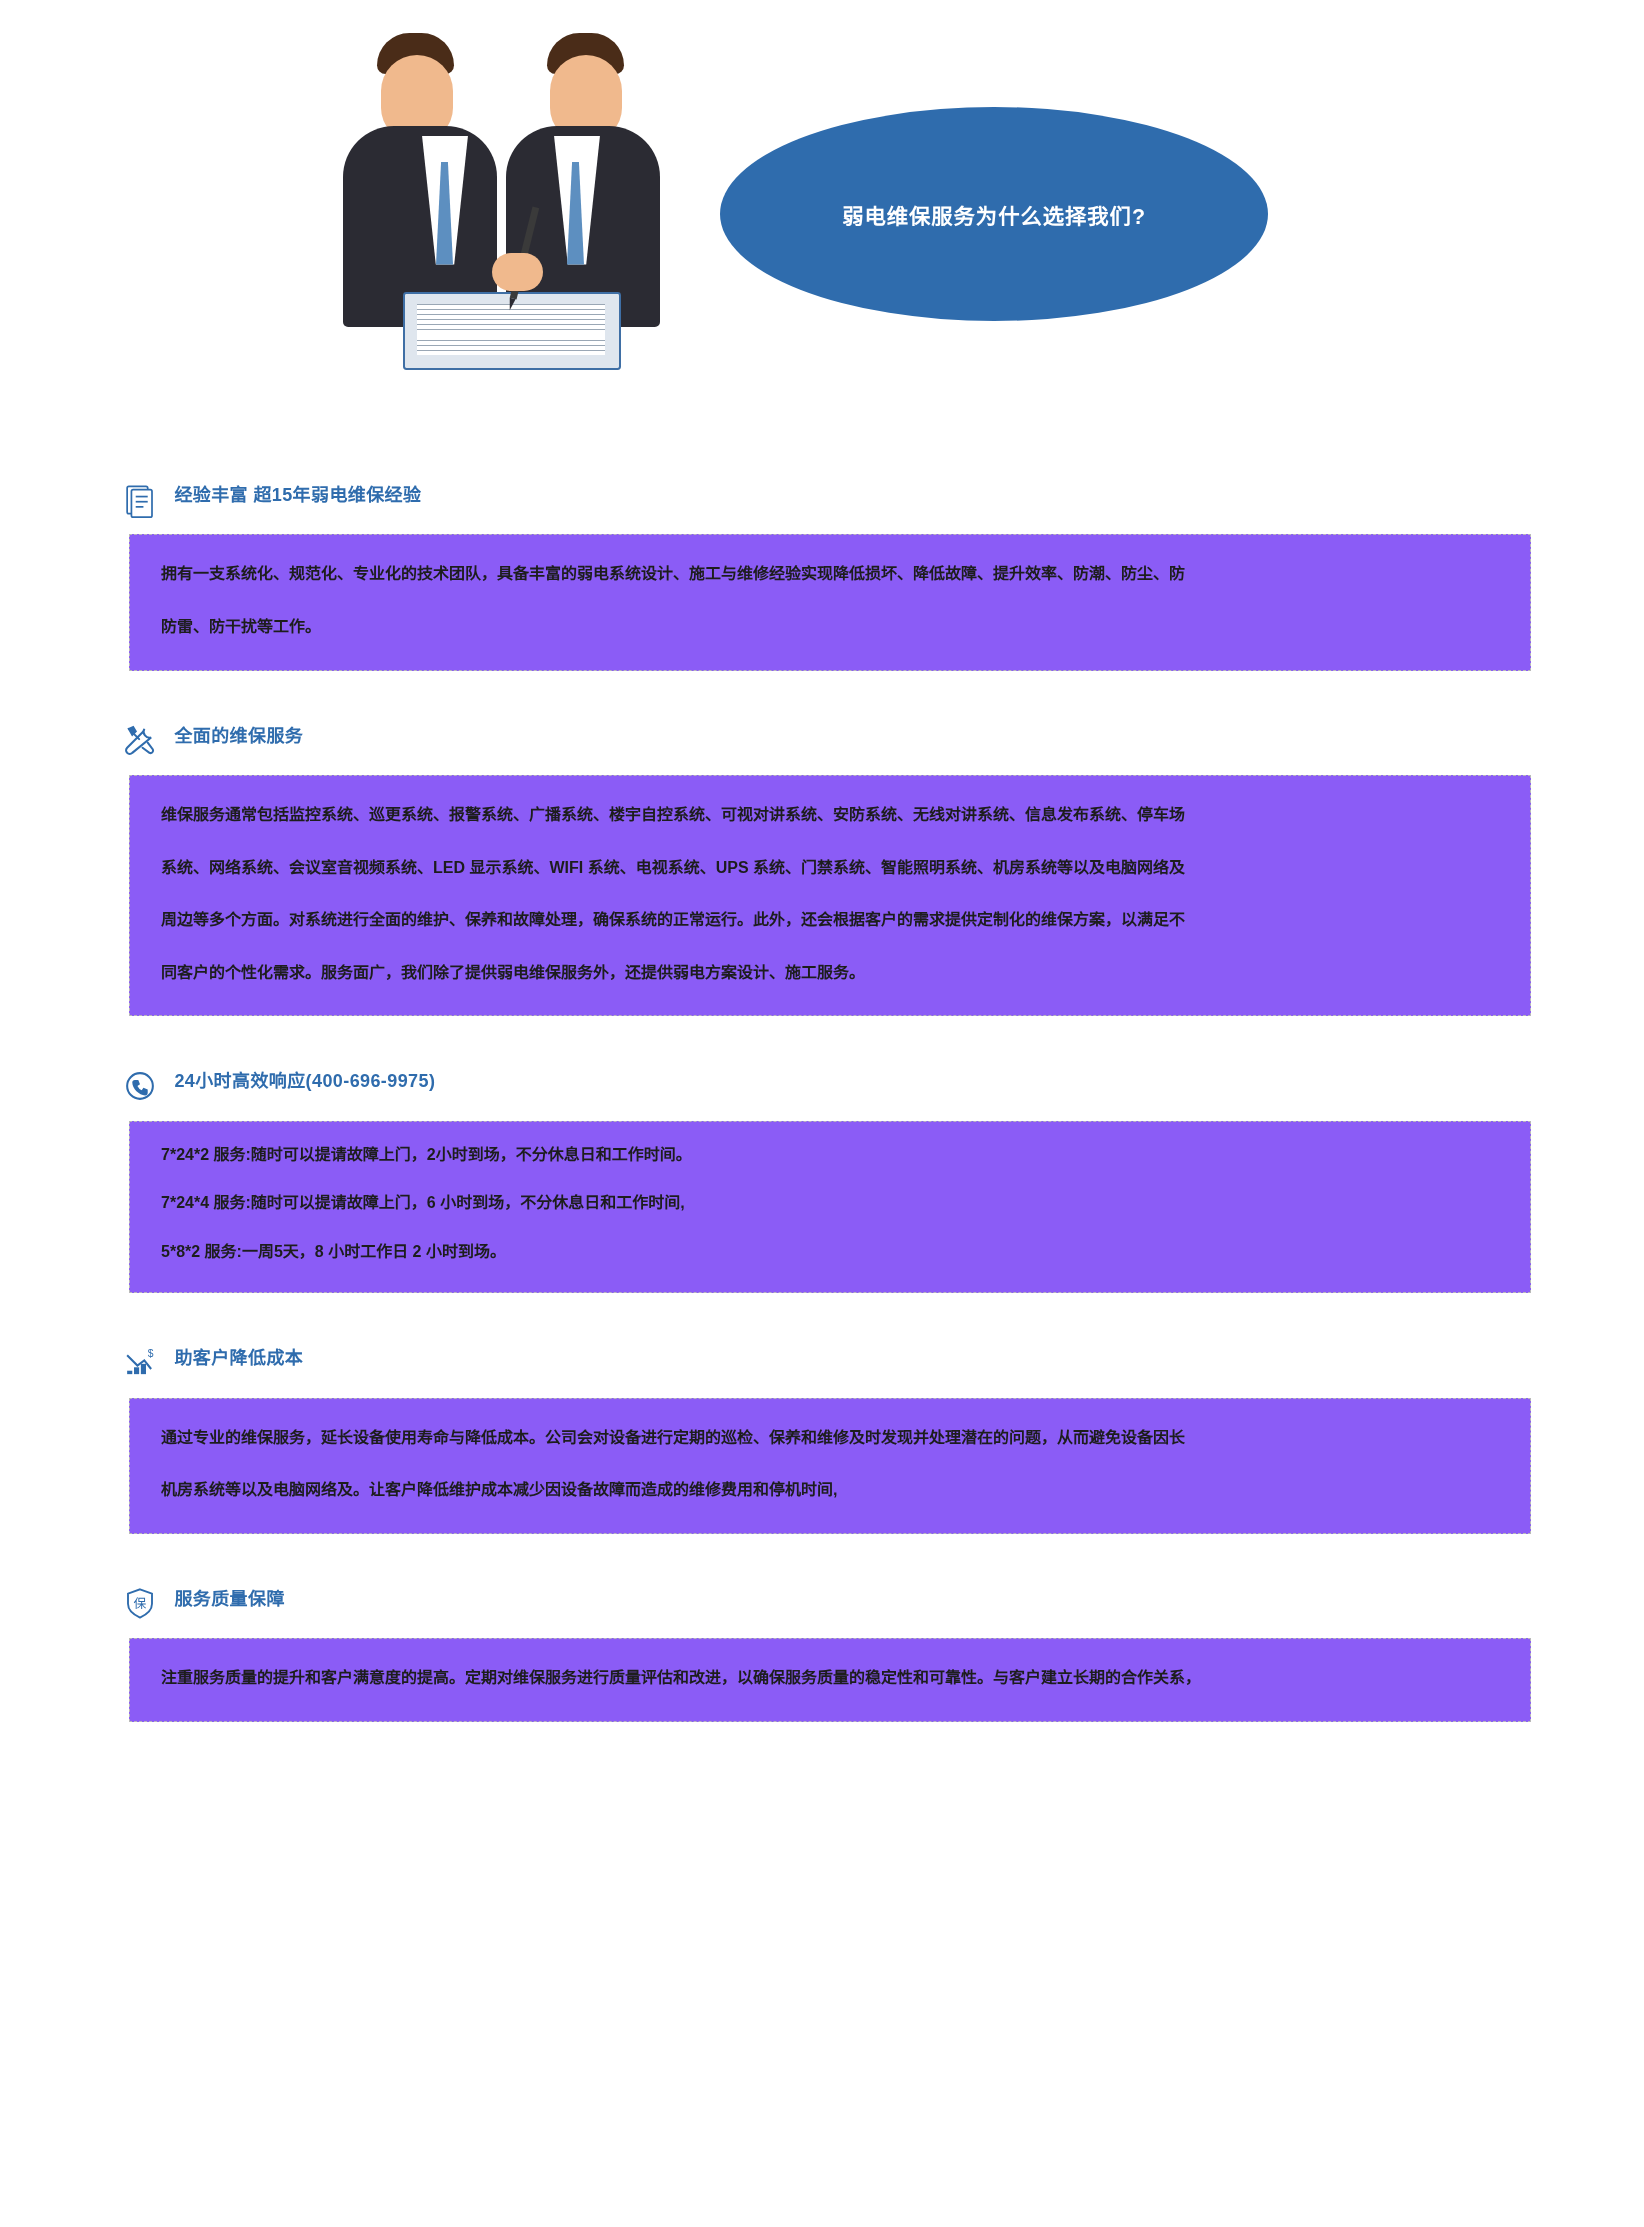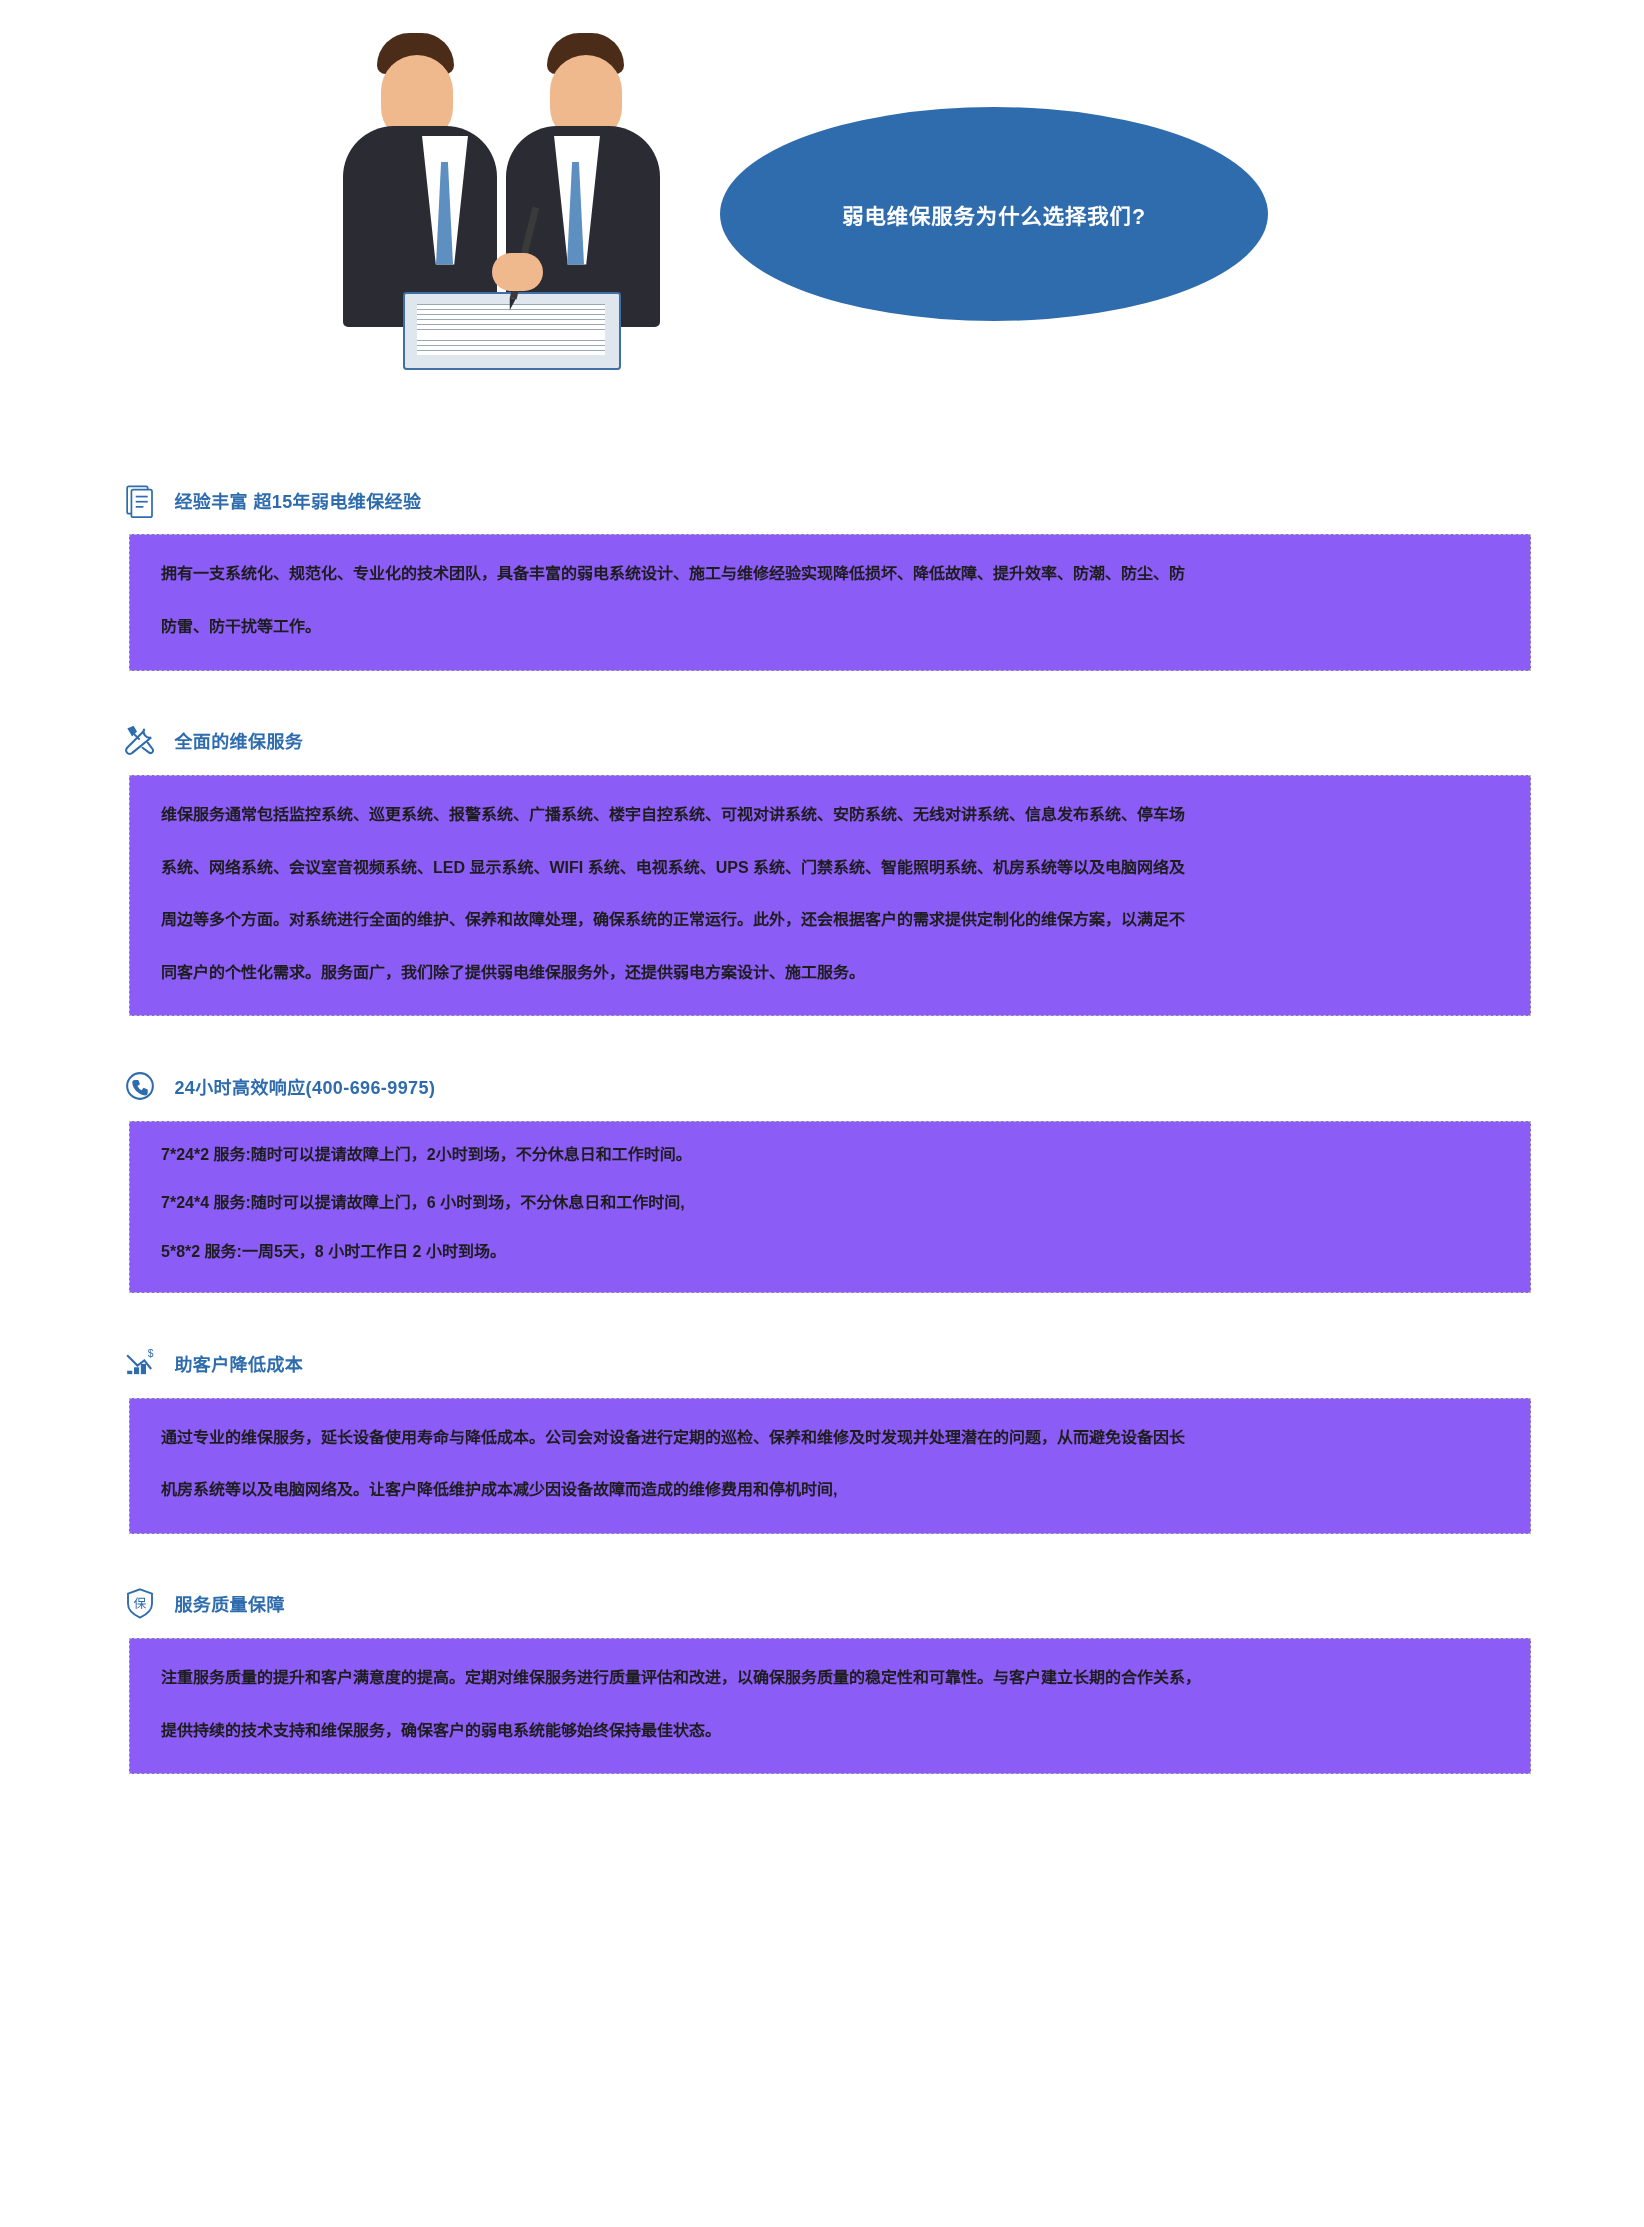--- a/index.html
+++ b/index.html
@@ -162,21 +162,20 @@
 
   
   .sections {
     padding: 0 103px 51px 103px;
   }
   .section {
     margin-bottom: 50px;
   }
   .section-head {
     display: flex;
-    align-items: center;
     gap: 15.4px;
     margin-bottom: 15.4px;
     padding-left: 17px;
   }
   .section-icon {
     width: 39px;
     height: 39px;
     flex: 0 0 39px;
     display: flex;
     align-items: center;
@@ -334,19 +333,18 @@
         <span class="section-icon">
           <svg width="36" height="36" viewBox="0 0 42 42" fill="none" stroke="#2f6cad" stroke-width="2.2">
             <path d="M21 5 L35 10 L35 22 C35 30 28 35 21 38 C14 35 7 30 7 22 L7 10 z"></path>
             <text x="21" y="27" font-size="15" fill="#2f6cad" stroke="none" text-anchor="middle" font-family="Liberation Sans, sans-serif">保</text>
           </svg>
         </span>
         <span class="section-title">服务质量保障</span>
       </div>
       <div class="section-body">
         <p>注重服务质量的提升和客户满意度的提高。定期对维保服务进行质量评估和改进，以确保服务质量的稳定性和可靠性。与客户建立长期的合作关系，</p>
-        <p>提供持续的技术支持和维保服务，确保客户的弱电系统能够始终保持最佳状态。</p>
       </div>
     </div>
 
   </div>
 </div>
 
 
 </body></html>

